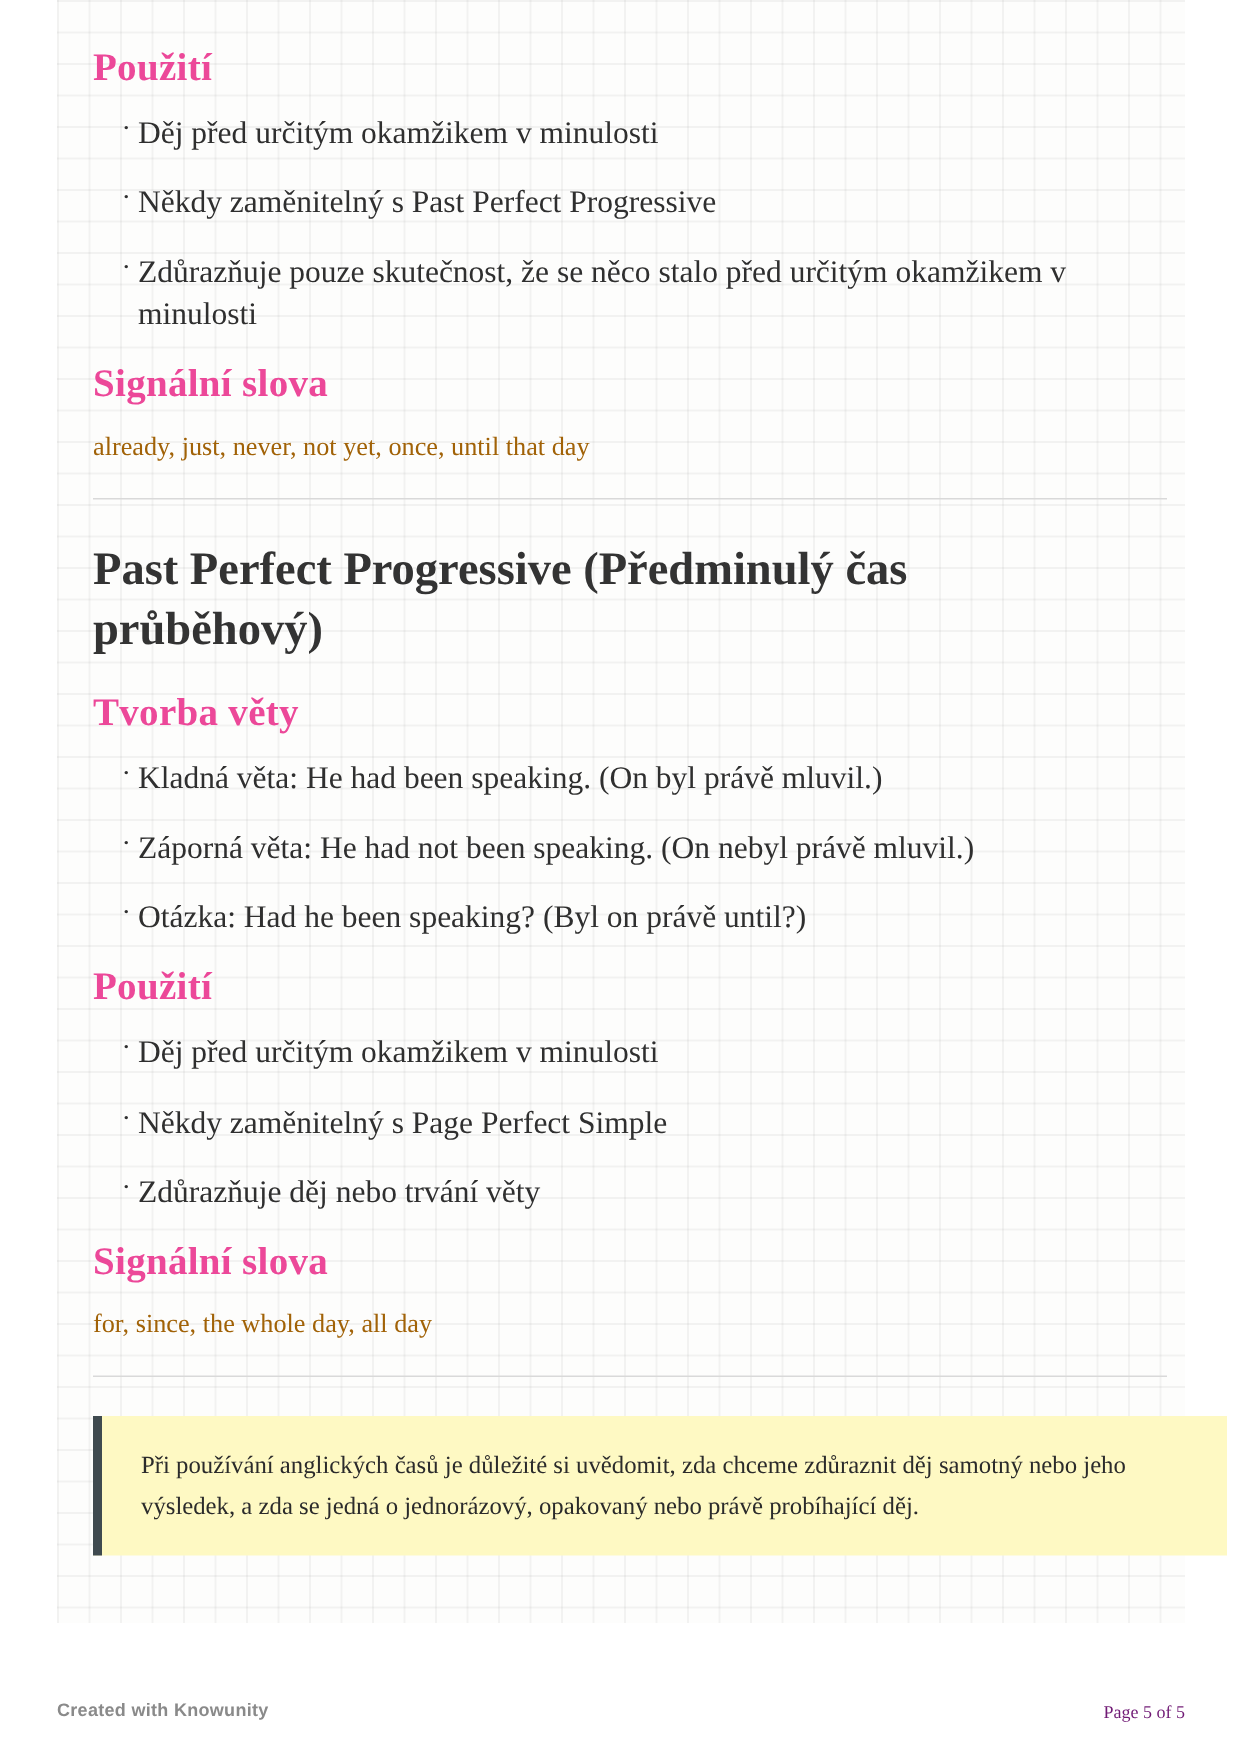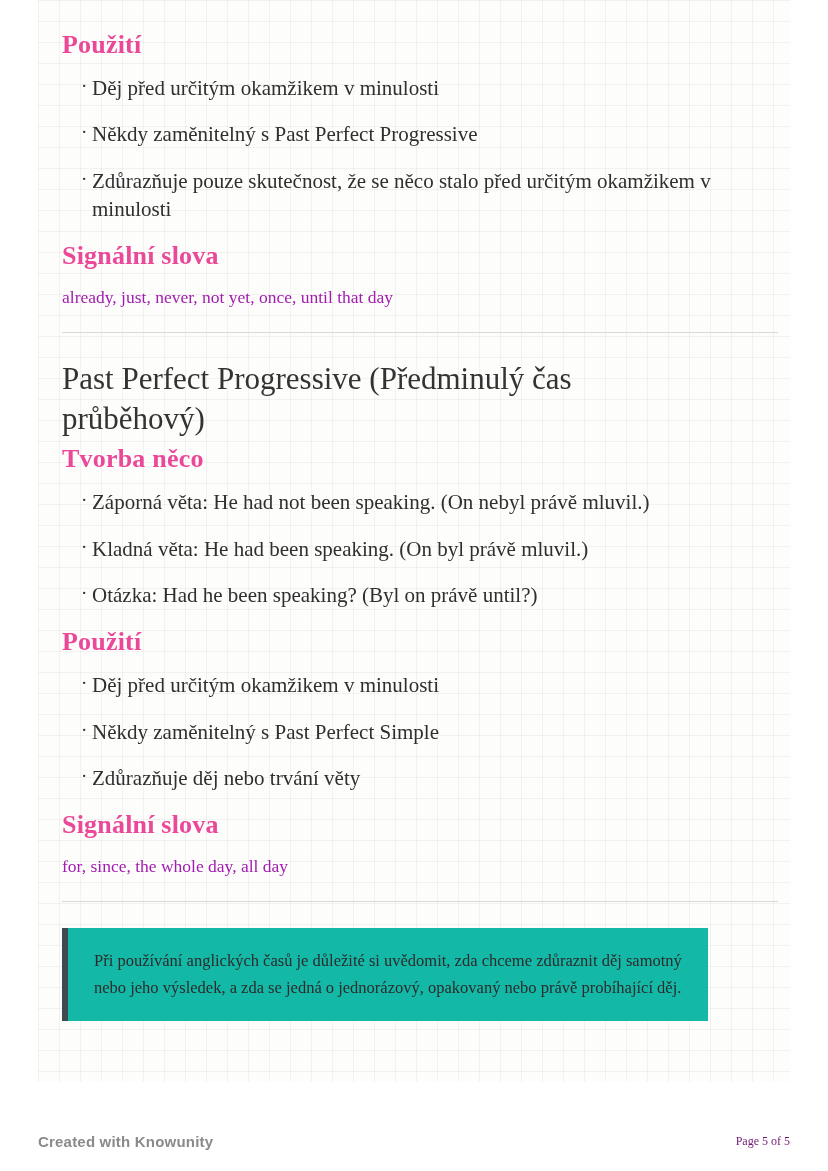--- a/index.html
+++ b/index.html
@@ -49,23 +49,23 @@
     font-size: 26px;
     font-weight: bold;
     color: #ec4899;
     margin: 0 0 14px 0;
     letter-spacing: 0.2px;
   }
 
   h1.chapter-title {
     font-family: "Liberation Serif", serif;
     font-size: 31px;
-    font-weight: normal;
+    font-weight: bold;
     color: #333333;
-    margin: 0 0 6px 0;
+    margin: 0 0 22px 0;
     line-height: 1.28;
     max-width: 660px;
   }
 
   ul.bullets {
     list-style: none;
     margin: 0 0 18px 0;
     padding: 0;
   }
   ul.bullets li {
@@ -81,36 +81,36 @@
     position: absolute;
     left: 19px;
     top: -1px;
     font-size: 19px;
     color: #2f2f2f;
   }
 
   p.plain {
     font-size: 17.5px;
     line-height: 1.4;
-    color: #a21caf;
+    color: #a16207;
     margin: 0 0 14px 0;
   }
 
   hr.rule {
     border: none;
     border-top: 1px solid #d9d9d9;
     margin: 22px 0 26px 0;
   }
 
   .callout {
-    background: #14b8a6;
+    background: #fef9c3;
     border-left: 6px solid #3f4a4f;
     padding: 20px 26px 20px 26px;
     margin-top: 6px;
-    width: 646px;
+    width: 756px;
     box-sizing: border-box;
   }
   .callout p {
     margin: 0;
     font-size: 16.5px;
     line-height: 1.62;
     color: #2b2b2b;
   }
 
   .footer {
@@ -118,21 +118,21 @@
     left: 38px;
     right: 38px;
     bottom: 18px;
     height: 20px;
   }
   .footer-left {
     position: absolute;
     left: 0;
     top: 0;
     font-family: "Liberation Sans", sans-serif;
-    font-size: 15px;
+    font-size: 12px;
     font-weight: bold;
     color: #8a8a8a;
     letter-spacing: 0.2px;
   }
   .footer-right {
     position: absolute;
     right: 0;
     top: 1px;
     font-family: "Liberation Serif", serif;
     font-size: 12px;
@@ -155,31 +155,31 @@
       <li>Zdůrazňuje pouze skutečnost, že se něco stalo před určitým okamžikem v minulosti</li>
     </ul>
 
     <h2 class="section-title">Signální slova</h2>
     <p class="plain">already, just, never, not yet, once, until that day</p>
 
     <hr class="rule">
 
     <h1 class="chapter-title">Past Perfect Progressive (Předminulý čas průběhový)</h1>
 
-    <h2 class="section-title">Tvorba něco</h2>
+    <h2 class="section-title">Tvorba věty</h2>
     <ul class="bullets">
+      <li>Kladná věta: He had been speaking. (On byl právě mluvil.)</li>
       <li>Záporná věta: He had not been speaking. (On nebyl právě mluvil.)</li>
-      <li>Kladná věta: He had been speaking. (On byl právě mluvil.)</li>
       <li>Otázka: Had he been speaking? (Byl on právě until?)</li>
     </ul>
 
     <h2 class="section-title">Použití</h2>
     <ul class="bullets">
       <li>Děj před určitým okamžikem v minulosti</li>
-      <li>Někdy zaměnitelný s Past Perfect Simple</li>
+      <li>Někdy zaměnitelný s Page Perfect Simple</li>
       <li>Zdůrazňuje děj nebo trvání věty</li>
     </ul>
 
     <h2 class="section-title">Signální slova</h2>
     <p class="plain">for, since, the whole day, all day</p>
 
     <hr class="rule">
 
     <div class="callout">
       <p>Při používání anglických časů je důležité si uvědomit, zda chceme zdůraznit děj samotný nebo jeho výsledek, a zda se jedná o jednorázový, opakovaný nebo právě probíhající děj.</p>

